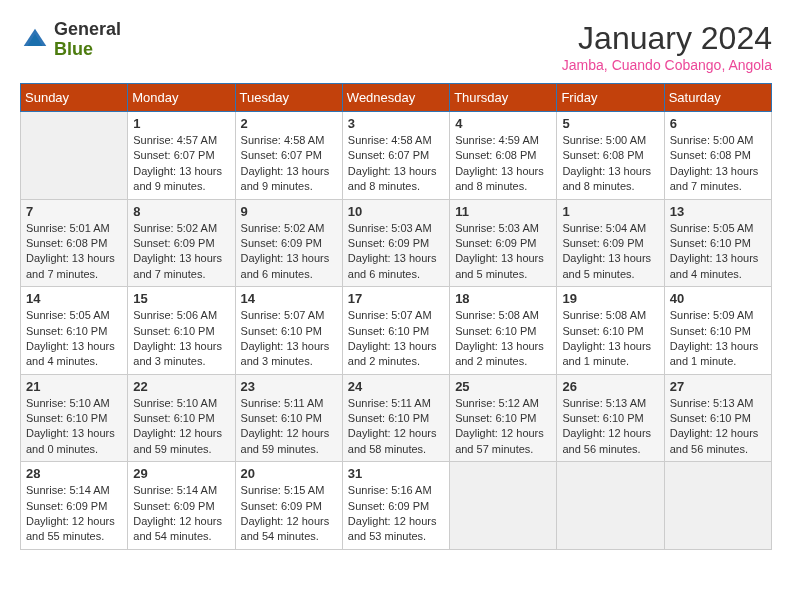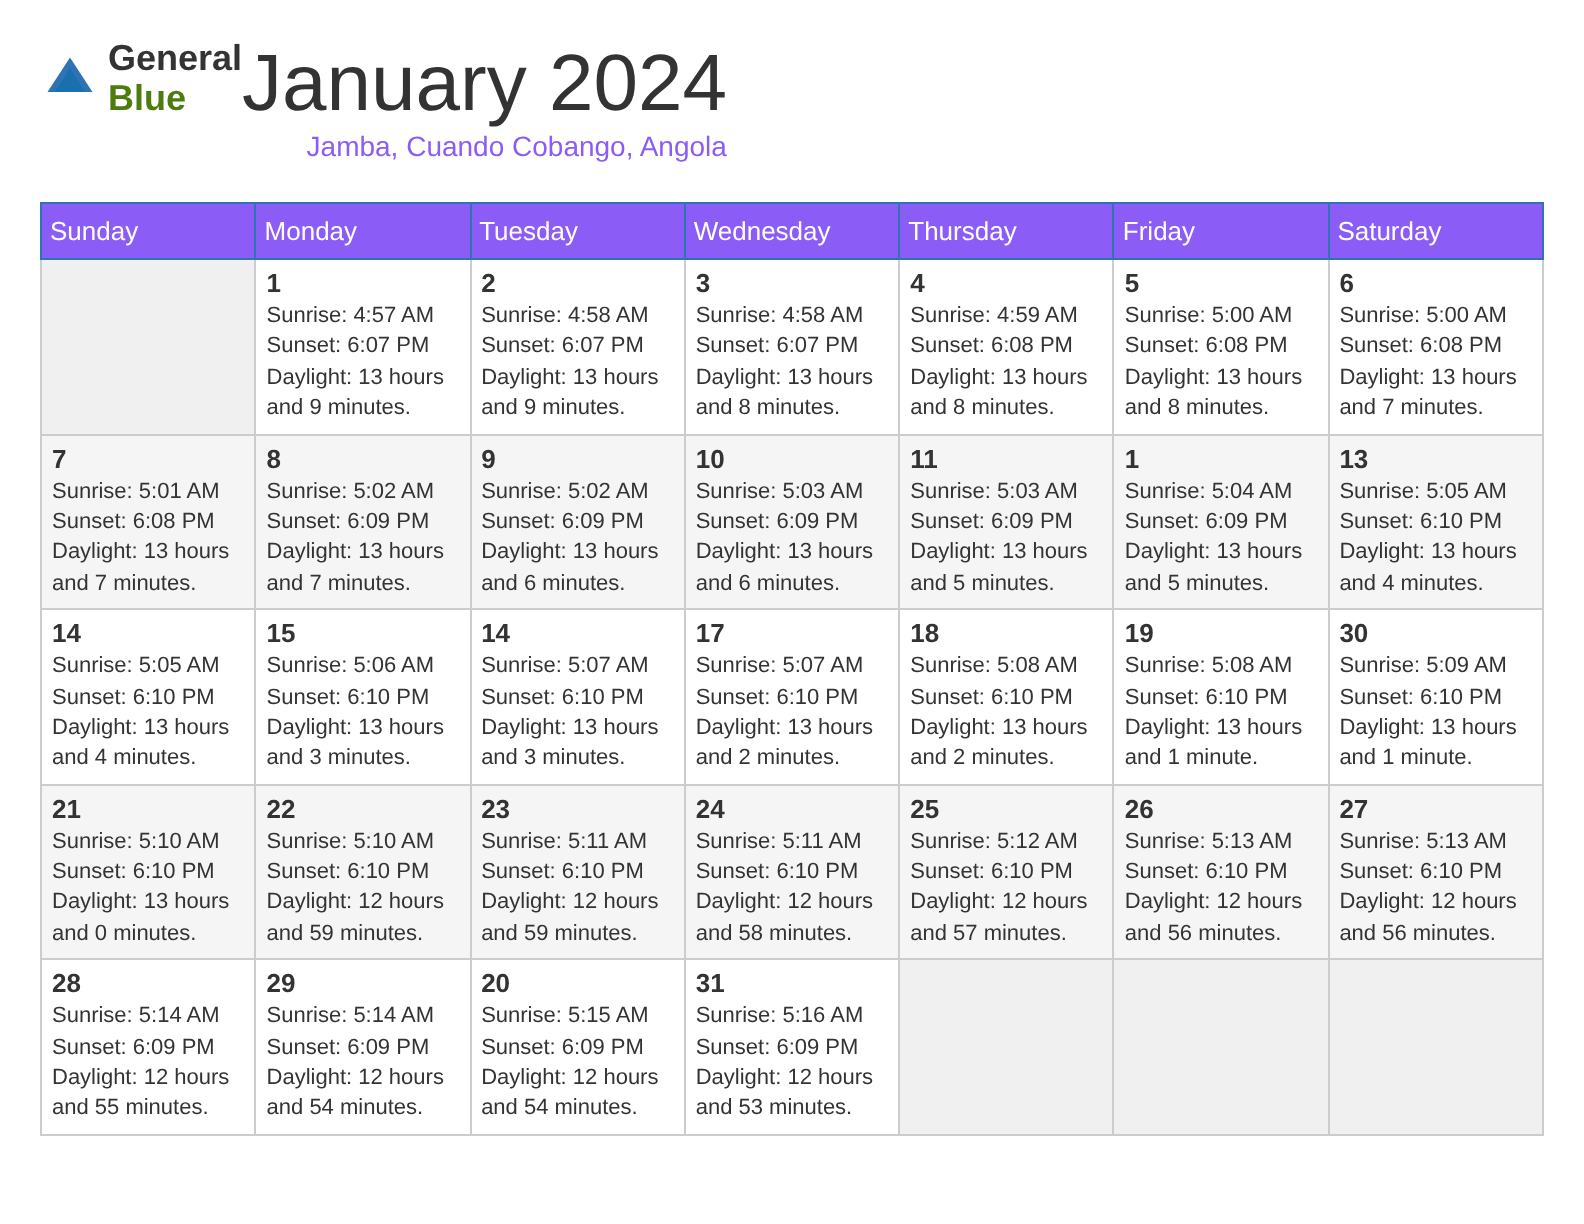--- a/index.html
+++ b/index.html
@@ -5,22 +5,23 @@
     * { box-sizing: border-box; margin: 0; padding: 0; }
     body {
       font-family: Arial, sans-serif;
       background: #fff;
       width: 792px;
       min-height: 612px;
       padding: 20px;
     }
     .header {
       display: flex;
+      justify-content: space-between;
       align-items: flex-start;
-      margin-bottom: 20px;
+      margin-bottom: 10px;
     }
     .logo {
       display: flex;
       align-items: center;
       gap: 4px;
     }
     .logo-text {
       display: flex;
       flex-direction: column;
       font-size: 18px;
@@ -30,35 +31,35 @@
     .logo-general { color: #333; }
     .logo-blue { color: #4d7c0f; }
     .logo-icon {
       width: 30px;
       height: 30px;
     }
     .title-block {
       text-align: right;
     }
     .month-title {
-      font-size: 40px;
+      font-size: 32px;
       color: #333;
       font-weight: normal;
     }
     .location {
       font-size: 14px;
-      color: #8b5cf6;
+      color: #ec4899;
     }
     table {
       width: 100%;
       border-collapse: collapse;
       font-size: 11px;
     }
     thead tr th {
-      background: #8b5cf6;
+      background: #c2410c;
       color: #fff;
       padding: 6px 4px;
       text-align: left;
       font-size: 13px;
       font-weight: normal;
       border: 1px solid #2e74b5;
     }
     tbody tr td {
       border: 1px solid #ccc;
       vertical-align: top;
@@ -201,21 +202,21 @@
         </td>
         <td>
           <span class="day-number">18</span>
           <div class="day-info">Sunrise: 5:08 AM<br>Sunset: 6:10 PM<br>Daylight: 13 hours and 2 minutes.</div>
         </td>
         <td>
           <span class="day-number">19</span>
           <div class="day-info">Sunrise: 5:08 AM<br>Sunset: 6:10 PM<br>Daylight: 13 hours and 1 minute.</div>
         </td>
         <td>
-          <span class="day-number">30</span>
+          <span class="day-number">40</span>
           <div class="day-info">Sunrise: 5:09 AM<br>Sunset: 6:10 PM<br>Daylight: 13 hours and 1 minute.</div>
         </td>
       </tr>
       <tr>
         <td>
           <span class="day-number">21</span>
           <div class="day-info">Sunrise: 5:10 AM<br>Sunset: 6:10 PM<br>Daylight: 13 hours and 0 minutes.</div>
         </td>
         <td>
           <span class="day-number">22</span>

